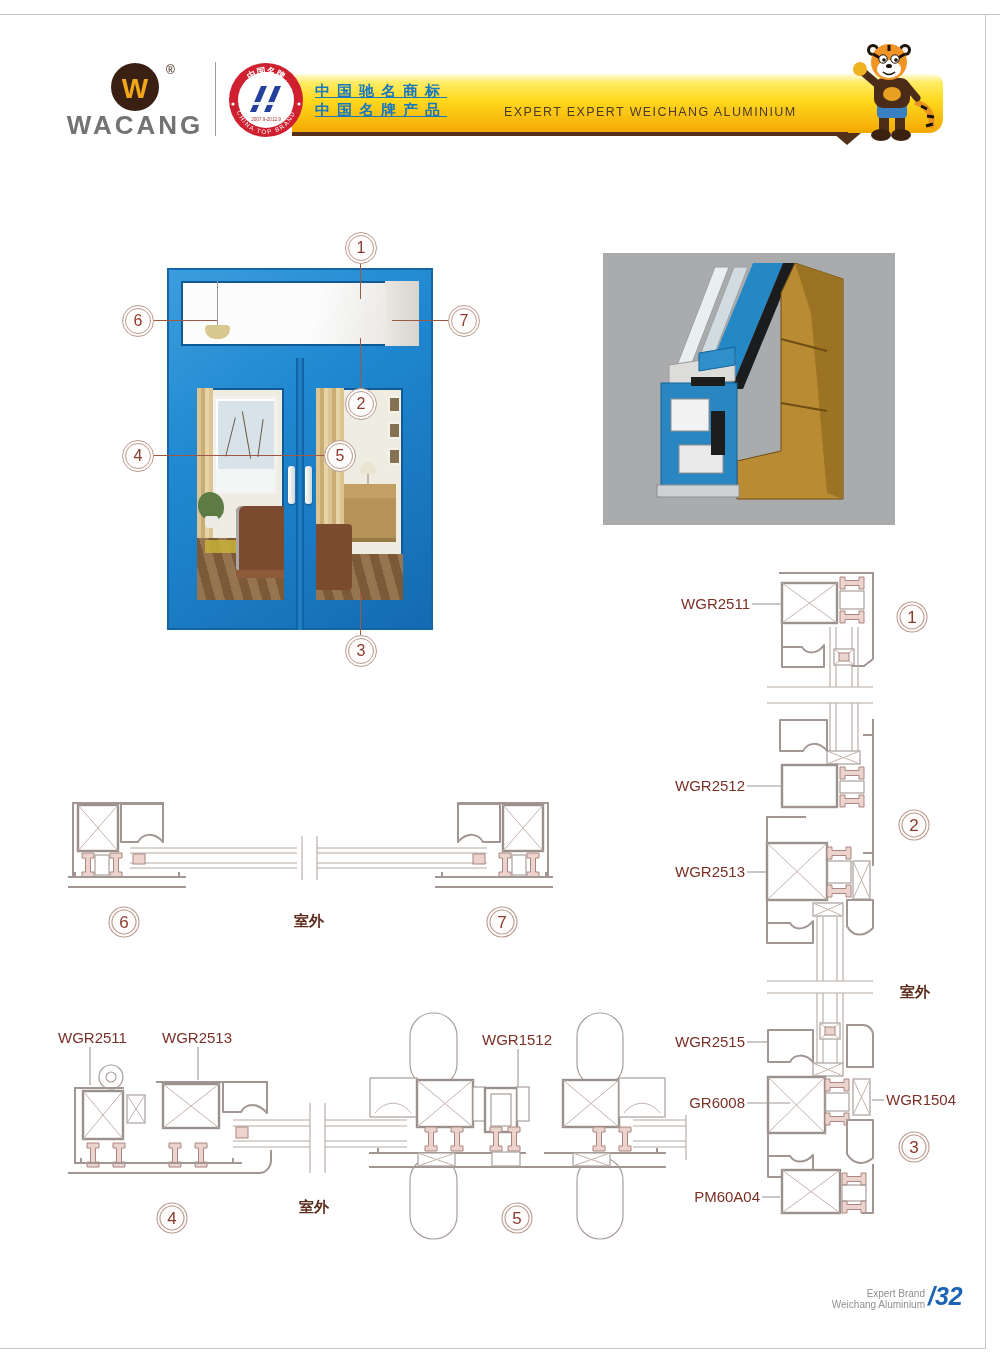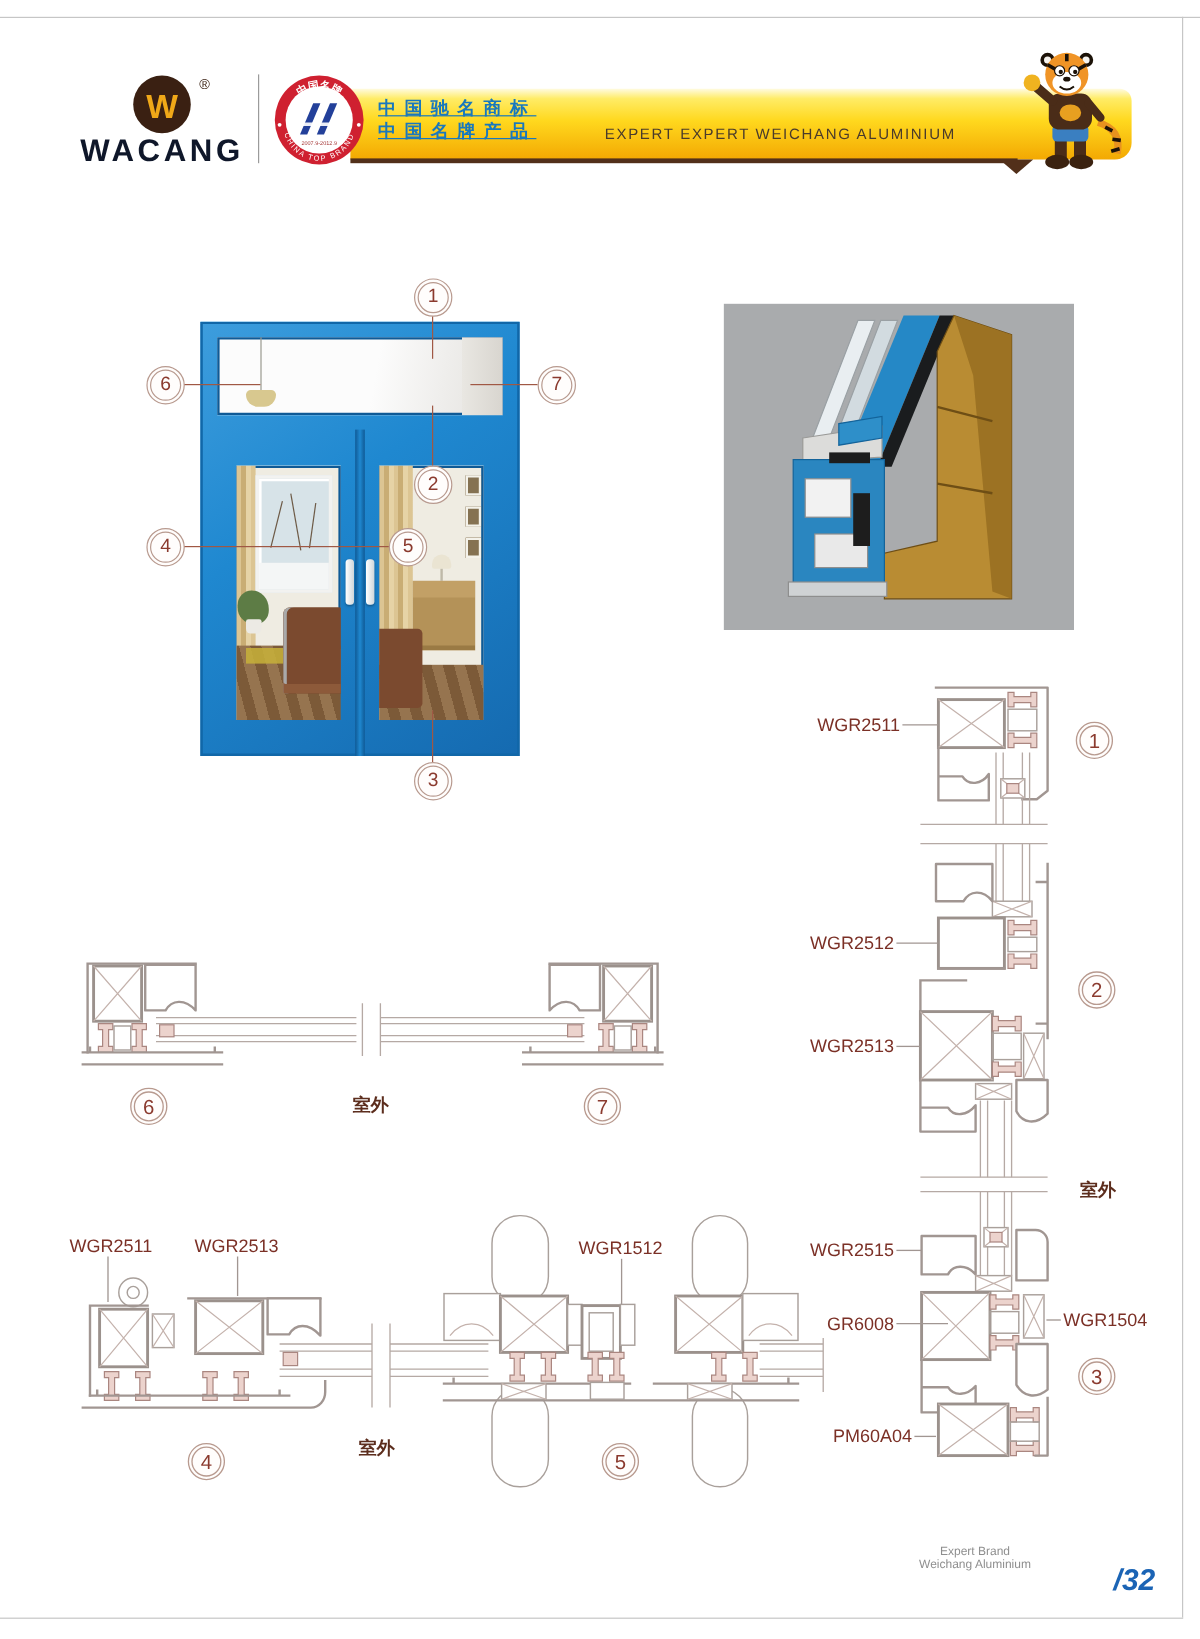--- a/index.html
+++ b/index.html
@@ -2,21 +2,21 @@
 <html><head>
 <meta charset="utf-8">
 <style>
   html,body{margin:0;padding:0;background:#fff;}
   #page{position:relative;width:1000px;height:1366px;background:#fff;overflow:hidden;
         font-family:"Liberation Sans",sans-serif;}
   .abs{position:absolute;}
   .hairline{background:#c6c6c6;}
   
   #brand-word{left:64px;top:110px;width:142px;text-align:center;font-weight:bold;
-              font-size:26px;letter-spacing:3px;color:#0f172a;}
+              font-size:26px;letter-spacing:3px;color:#737373;}
   #hdr-divider{left:215px;top:62px;width:1px;height:74px;background:#9b9b9b;}
   #banner{left:292px;top:74px;width:651px;height:59px;border-radius:0 10px 14px 0;
           background:linear-gradient(180deg,#fffbe0 0%,#ffec66 14%,#ffd81e 45%,#f3a802 100%);}
   #banner-shadow{left:292px;top:132px;width:556px;height:4px;background:#52301a;}
   #banner-tail{left:833px;top:133px;width:0;height:0;border-left:14px solid transparent;
                border-right:14px solid transparent;border-top:12px solid #52301a;}
   .banner-cn{color:#1878be;font-size:15px;font-weight:bold;letter-spacing:7px;line-height:19px;text-decoration:underline;}
   #banner-lines{left:315px;top:81px;}
   #slogan{left:500px;top:76px;width:330px;color:#46200a;font-size:29px;font-weight:bold;white-space:nowrap;}
   #slogan-en{left:504px;top:105px;font-size:12.5px;letter-spacing:1.4px;color:#4a3b2b;white-space:nowrap;}
@@ -72,22 +72,22 @@
   .xd{fill:none;stroke:#c4b2ac;stroke-width:1;}
   .tb{fill:#ecd3cd;stroke:#aa8680;stroke-width:1;}
   .gl{fill:none;stroke:#b5a9a4;stroke-width:1.1;}
   .ldr{fill:none;stroke:#a19692;stroke-width:1.1;}
   .lbl{fill:#7b3026;font-size:15px;font-family:"Liberation Sans",sans-serif;}
   .out{fill:#5c2d1d;font-size:15px;font-weight:bold;font-family:"Liberation Sans",sans-serif;}
   .cring{fill:#fffdfc;stroke:#b89a8f;stroke-width:1.1;}
   .cring2{fill:none;stroke:#b89a8f;stroke-width:1.1;}
   .cnum{fill:#8b3a2e;font-size:17px;text-anchor:middle;font-family:"Liberation Sans",sans-serif;}
   
-  #footer-text{left:700px;top:1288px;width:225px;text-align:center;font-size:10px;line-height:11px;color:#8f8f8f;}
-  #footer-page{left:928px;top:1282px;font-size:25px;font-weight:bold;font-style:italic;color:#1b64b5;margin-top:21px;}
+  #footer-text{left:700px;top:1288px;width:225px;text-align:right;font-size:10px;line-height:11px;color:#8f8f8f;}
+  #footer-page{left:928px;top:1282px;font-size:25px;font-weight:bold;font-style:italic;color:#1b64b5;}
 </style>
 </head>
 <body>
 
 <div id="page">
 
   <div class="abs hairline" style="left:0;top:14px;width:1000px;height:1px;"></div>
   <div class="abs hairline" style="left:985px;top:14px;width:1px;height:1334px;"></div>
   <div class="abs hairline" style="left:0;top:1348px;width:986px;height:1px;"></div>
 

